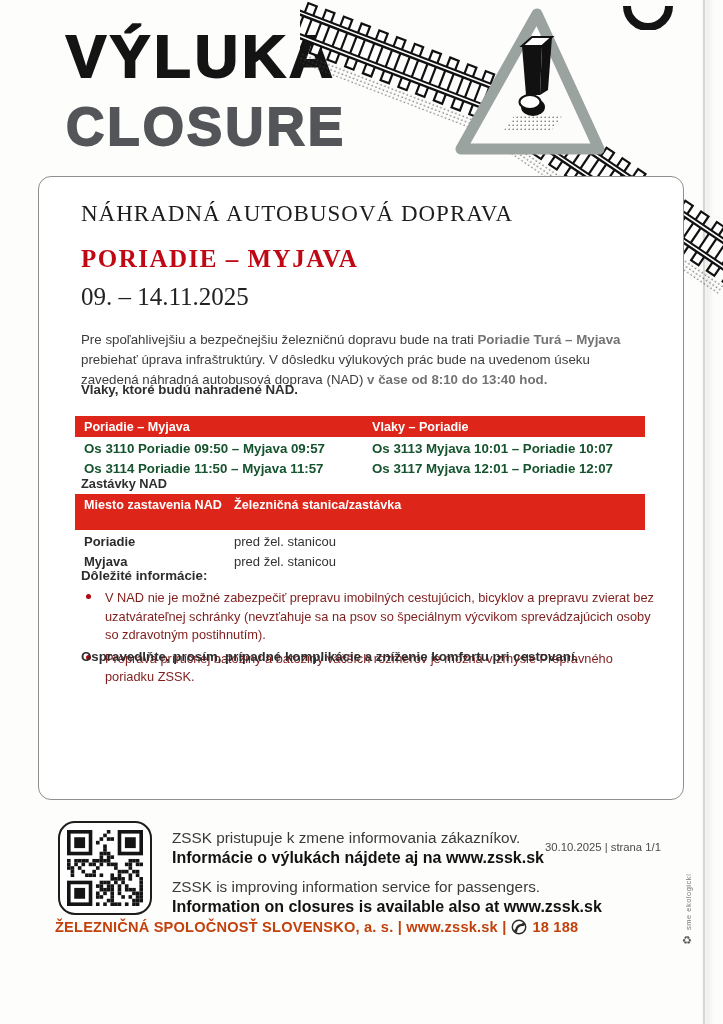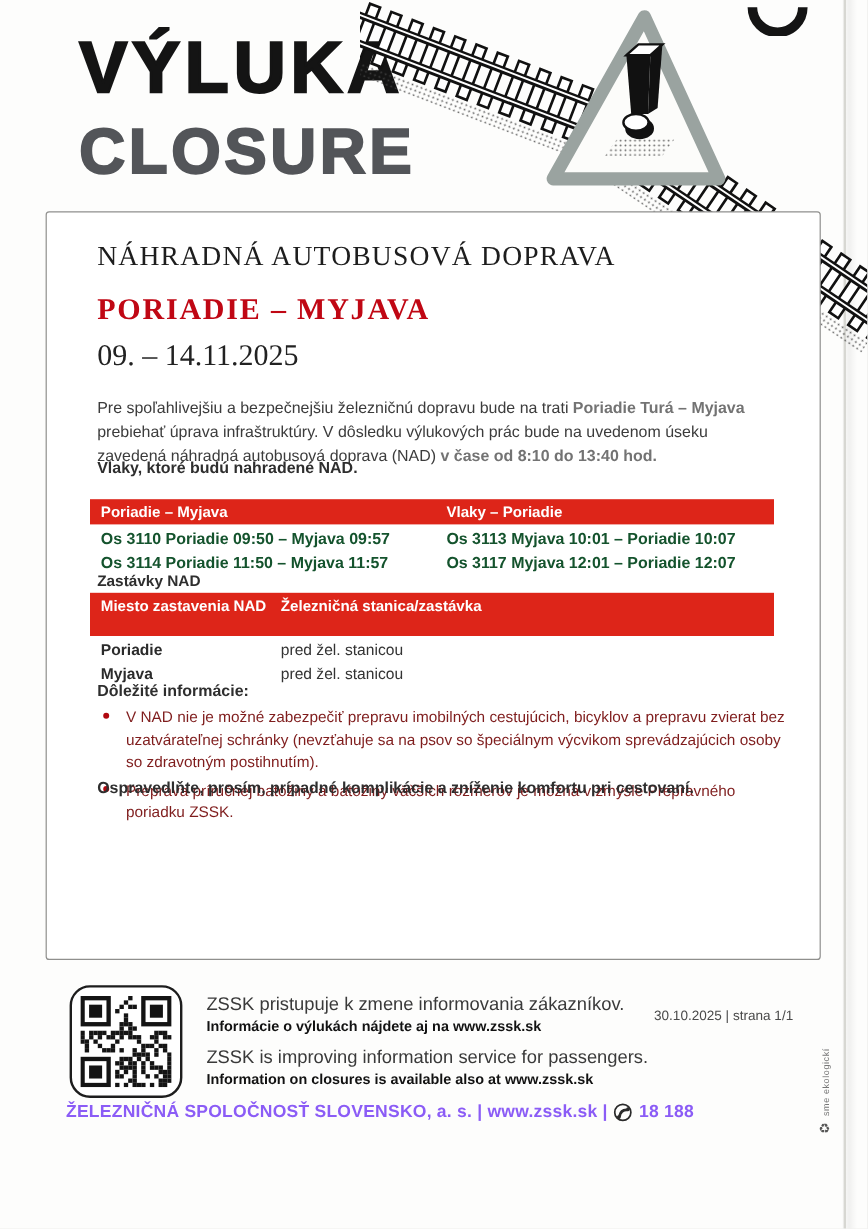--- a/index.html
+++ b/index.html
@@ -12,21 +12,21 @@
   
   .title-sk{position:absolute;left:66px;top:22px;font-size:60px;font-weight:bold;
         letter-spacing:4px;color:#141414;-webkit-text-stroke:2px #141414;}
   .title-en{position:absolute;left:66px;top:96px;font-size:53px;font-weight:bold;
         letter-spacing:3px;color:#535559;-webkit-text-stroke:1.8px #535559;}
   .illustration{position:absolute;left:300px;top:0;z-index:1;}
   .logo-arc{position:absolute;left:622px;top:2px;z-index:3;}
 
   
   .box{position:absolute;left:38px;top:176px;width:646px;height:624px;background:#fff;
-       border:1.6px solid #8f8f8d;border-radius:3px;z-index:2;box-sizing:border-box;}
+       border:1.6px solid #8f8f8d;border-radius:13px;z-index:2;box-sizing:border-box;}
   .h-main{position:absolute;left:42px;top:24px;font-family:"Liberation Serif",serif;
        font-size:23px;font-weight:400;letter-spacing:1px;color:#1d1d1d;}
   .h-route{position:absolute;left:42px;top:68px;font-family:"Liberation Serif",serif;
        font-size:25px;font-weight:bold;letter-spacing:1.5px;color:#c00714;}
   .h-dates{position:absolute;left:42px;top:106px;font-family:"Liberation Serif",serif;
        font-size:25px;font-weight:400;color:#222;}
   .intro{position:absolute;left:42px;top:140px;width:560px;font-size:13.3px;line-height:1.5;color:#3c3c3c;}
   .intro b{color:#737373;}
   .lbl-bold{position:absolute;left:42px;font-size:13.3px;font-weight:bold;color:#2e2e2e;}
   .trains-label{top:205px;}
@@ -47,24 +47,24 @@
 
   .bullets{position:absolute;left:42px;top:412px;width:575px;margin:0;padding:0;list-style:none;
         font-size:12.8px;line-height:1.45;color:#7f1d1d;}
   .bullets li{position:relative;padding-left:24px;margin-bottom:5px;}
   .bullets li .dot{position:absolute;left:5px;top:5px;width:5px;height:5px;border-radius:50%;background:#b0080f;}
 
   
   .qr-frame{position:absolute;left:58px;top:821px;width:94px;height:94px;border:2.5px solid #1d1d1d;
         border-radius:17px;box-sizing:border-box;display:flex;align-items:center;justify-content:center;background:#fff;}
   .ftext{position:absolute;left:172px;top:829px;font-size:15.3px;color:#3a3a3a;line-height:1.22;}
-  .ftext .b{font-weight:bold;color:#121212;font-size:12px;}
+  .ftext .b{font-weight:bold;color:#121212;font-size:16px;}
   .ftext .gap{height:11px;}
   .fdate{position:absolute;left:545px;top:841px;font-size:11.3px;color:#4a4a4a;}
-  .company{position:absolute;left:55px;top:919px;font-size:14.6px;font-weight:bold;color:#8b5cf6;
+  .company{position:absolute;left:55px;top:919px;font-size:14.6px;font-weight:bold;color:#c2410c;
         letter-spacing:0.2px;display:flex;align-items:flex-end;gap:5px;}
   .eco{position:absolute;left:684px;top:930px;transform:rotate(-90deg);transform-origin:left top;
         font-size:7.5px;color:#777;letter-spacing:0.5px;white-space:nowrap;}
   .eco-icon{position:absolute;left:682px;top:934px;font-size:11px;color:#555;}
 </style>
 </head>
 <body>
 
 <div class="page">
   <div class="scan-edge"></div>

